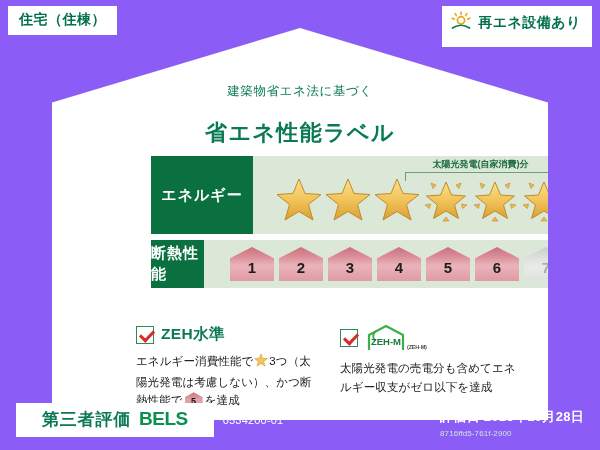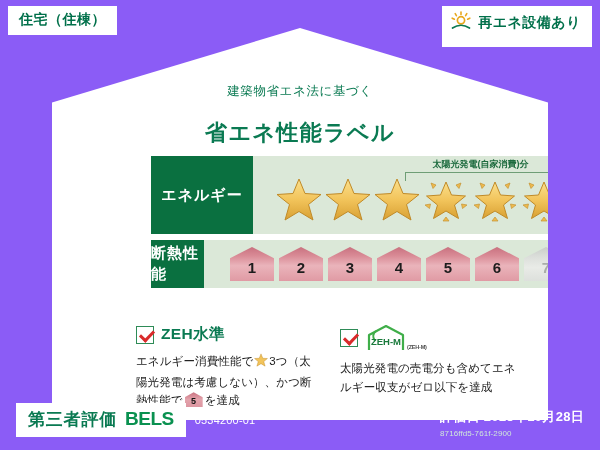--- a/index.html
+++ b/index.html
@@ -118,21 +118,21 @@
   }
   .zehm-logo { display:inline-flex; align-items:flex-end; gap:1px; vertical-align:-7px; margin-left:1px; }
   .zehm-cap { font-size:5.5px; color:#4a4a4a; font-weight:bold; letter-spacing:-.2px; padding-bottom:2px; }
 
   
   .foot-left {
     position:absolute; left:16px; bottom:13px; z-index:40;
     display:flex; align-items:center; gap:9px;
   }
   .bels-box {
-    background:#fff; padding:5px 12px 6px; display:flex; align-items:baseline; gap:8px;
+    background:#fff; padding:5px 26px 6px; display:flex; align-items:baseline; gap:8px;
   }
   .bels-jp { color:#0a7a52; font-size:17px; font-weight:bold; letter-spacing:.8px; }
   .bels-en { color:#0a9150; font-size:19px; font-weight:bold; letter-spacing:-.5px; }
   .bels-no { color:#ffffff; font-size:11px; letter-spacing:.2px; }
 
   .foot-right { position:absolute; right:16px; bottom:12px; z-index:40; }
   .eval-date { color:#ffffff; font-size:13px; font-weight:bold; letter-spacing:.3px; }
   .uuid { color:#cfe6da; font-size:8px; margin-top:3px; letter-spacing:.1px; }
 </style>
 </head>

